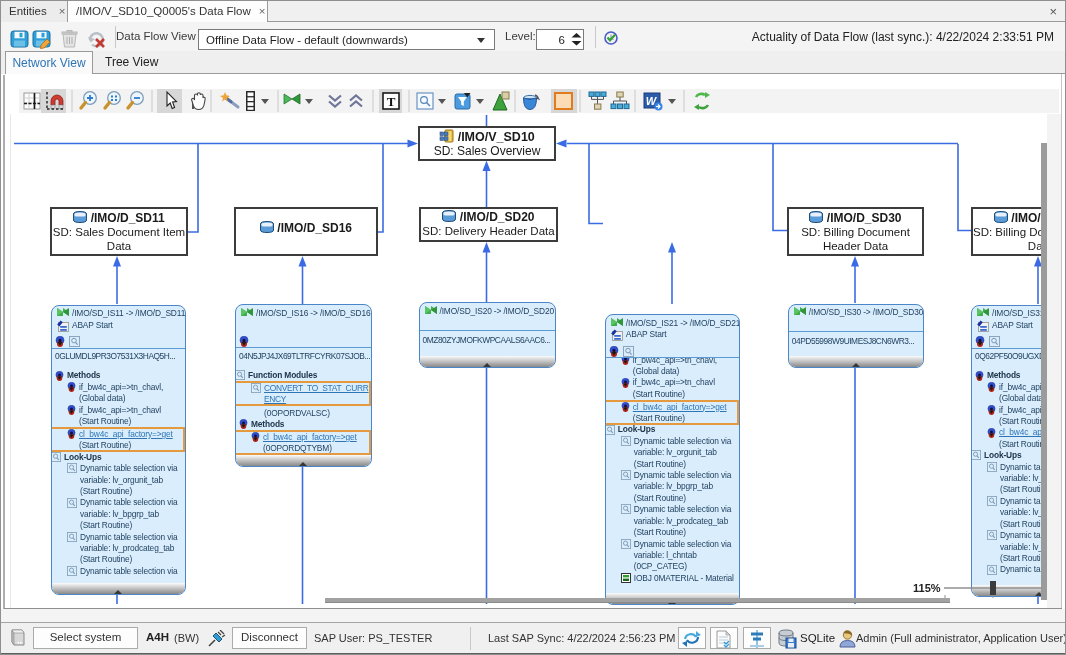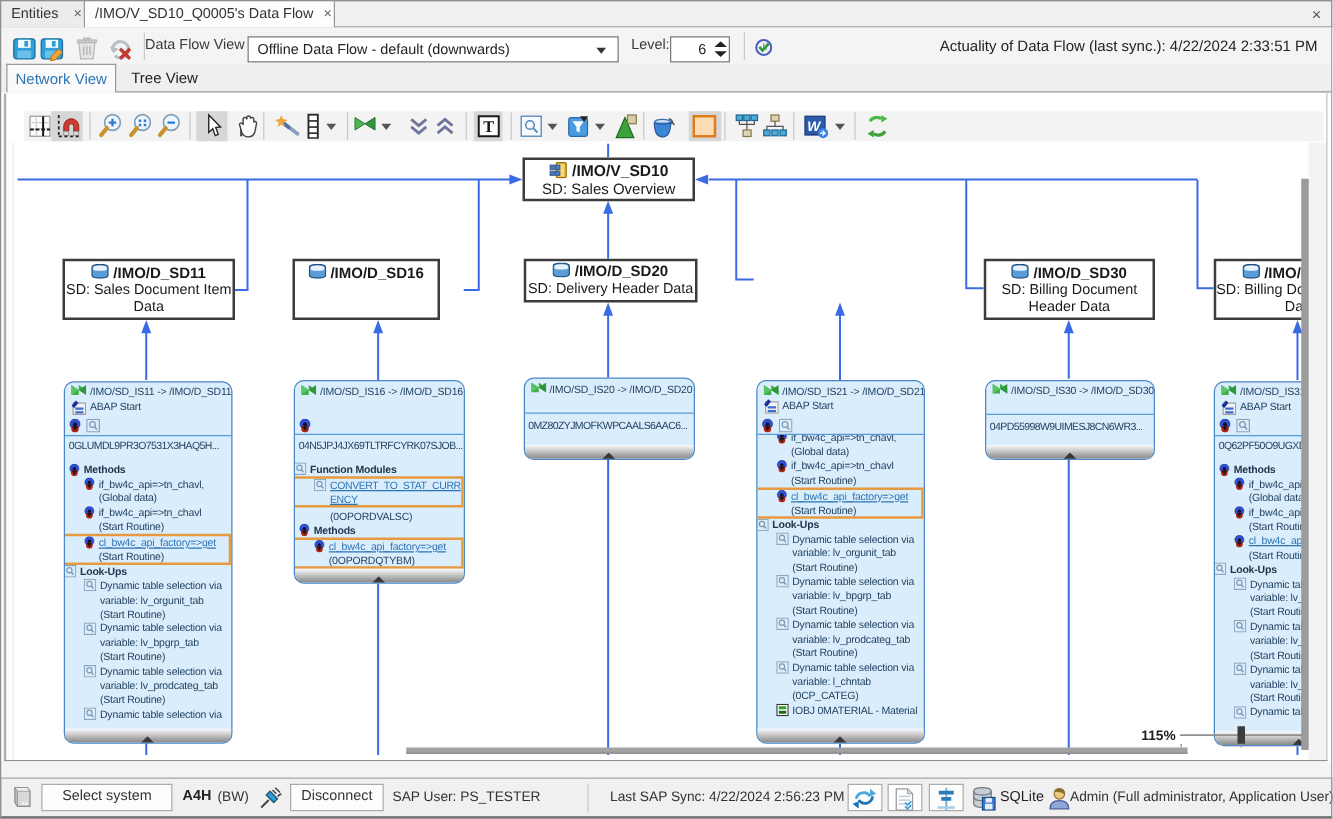--- a/index.html
+++ b/index.html
@@ -366,21 +366,21 @@
           </g>
         </svg> /IMO/V_SD10</div>
  <div class="s" style="font-size:12px">SD: Sales Overview</div>
 </div>
 <div class="dnode" style="left:39px;top:93px;width:138px;height:49px;padding-top:2px">
  <div class="t"><svg width="14" height="12" viewBox="0 0 14 12" style="vertical-align:-1px">
           <use href="#db"></use>
         </svg> /IMO/D_SD11</div>
  <div class="s">SD: Sales Document Item<br>Data</div>
 </div>
-<div class="dnode" style="left:223px;top:93px;width:118px;height:49px;padding-top:2px">
+<div class="dnode" style="left:223px;top:93px;width:144px;height:49px;padding-top:12px">
  <div class="t"><svg width="14" height="12" viewBox="0 0 14 12" style="vertical-align:-1px">
           <use href="#db"></use>
         </svg> /IMO/D_SD16</div>
 </div>
 <div class="dnode" style="left:408px;top:93px;width:139px;height:35px;padding-top:1px">
  <div class="t"><svg width="14" height="12" viewBox="0 0 14 12" style="vertical-align:-1px">
           <use href="#db"></use>
         </svg> /IMO/D_SD20</div>
  <div class="s">SD: Delivery Header Data</div>
 </div>
@@ -546,21 +546,21 @@
  </div>
  <div class="nsep" style="margin-top:12.5px"></div>
  <div class="nb" style="padding-top:4px">
   <div class="r idl">0MZ80ZYJMOFKWPCAALS6AAC6...</div>
  </div>
  <div class="bar"><svg width="14" height="7" viewBox="0 0 14 7" style="margin-top:2px">
           <path d="M0,7 L7,0 L14,7 Z" fill="#383838"></path>
         </svg></div>
 </div>
 
-<div class="n" style="left:593.8px;top:190px;width:135px;height:291px">
+<div class="n" style="left:593.8px;top:200px;width:135px;height:291px">
  <div class="nh">
   <div class="hl">
           <svg class="ic" width="12" height="8" viewBox="0 0 12 8">
             <use href="#bw"></use>
           </svg>
           <span>/IMO/SD_IS21 -&gt; /IMO/D_SD21</span>
         </div>
   <div class="hl">
           <svg class="ic" width="12" height="12" viewBox="0 0 12 12">
             <use href="#ab"></use>

